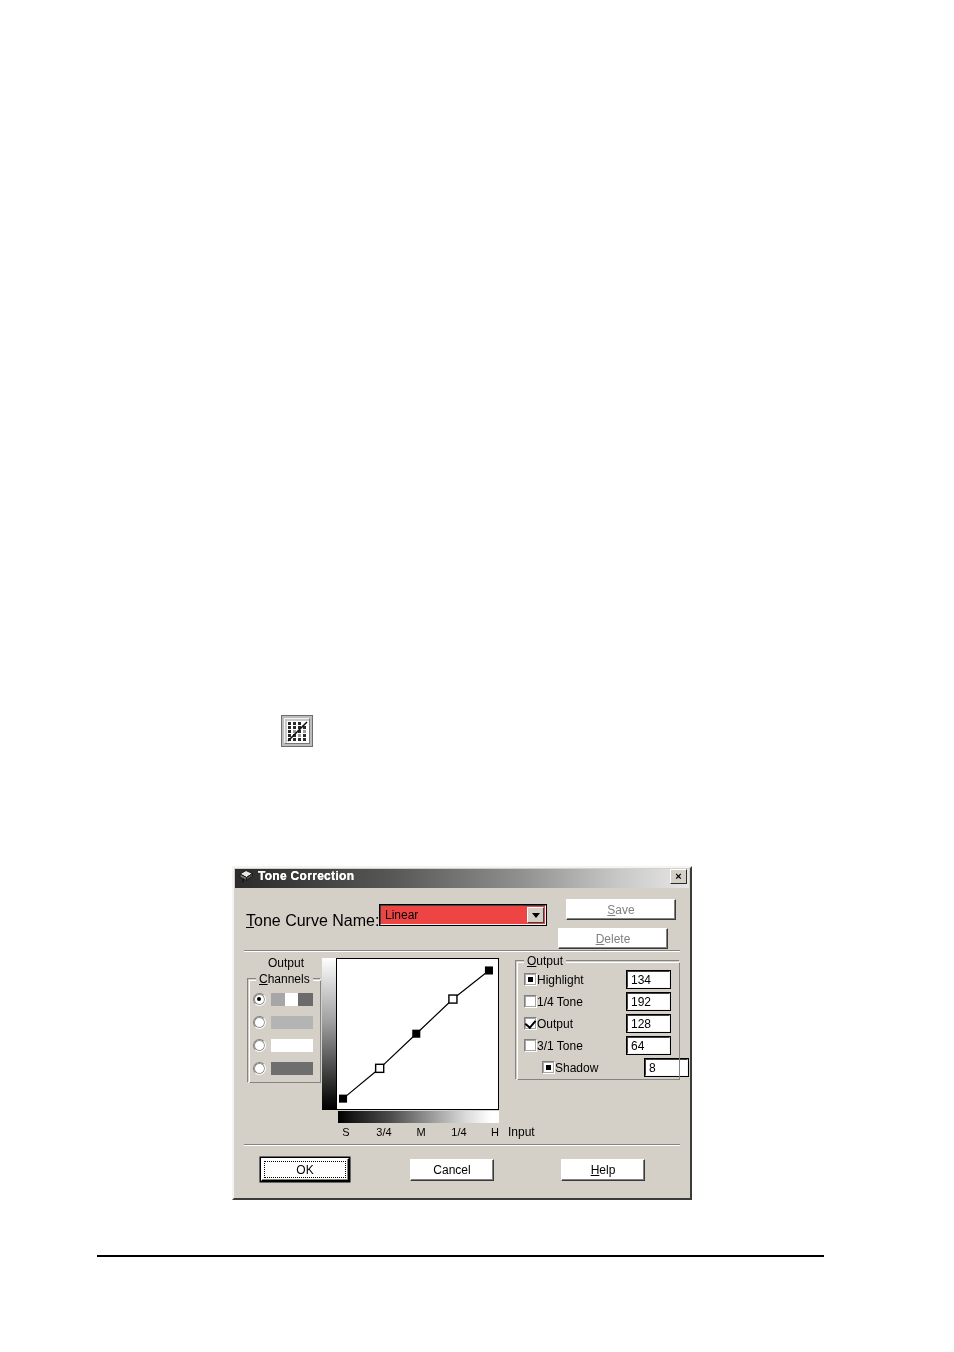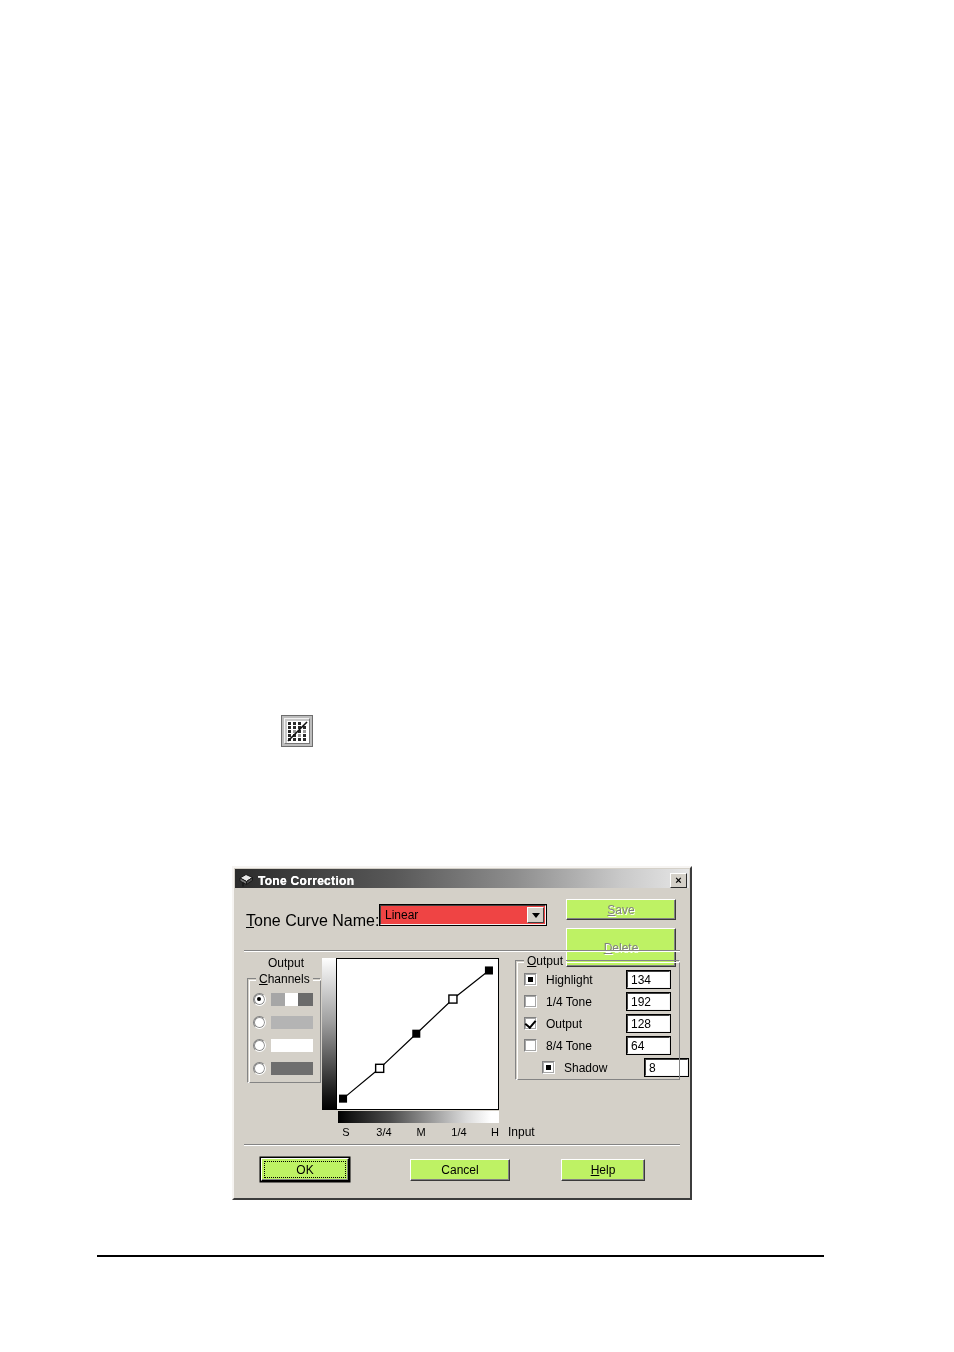--- a/index.html
+++ b/index.html
@@ -76,21 +76,21 @@
     color: #000;
   }
 
   
   .titlebar {
     position: relative;
     height: 19px;
     margin: 1px 1px 0 1px;
     background: linear-gradient(to right, #2b2b2b 0%, #585858 35%, #8e8e8e 62%, #c9c9c9 85%, #e6e6e6 100%);
     display: flex;
-    align-items: flex-end;
+    align-items: flex-start;
     padding-left: 3px;
     box-sizing: border-box;
   }
   .title-icon {
     width: 16px;
     height: 15px;
     flex: 0 0 16px;
     margin-right: 4px;
     display: block;
   }
@@ -178,21 +178,21 @@
   }
   .combo-arrow span {
     display: block;
     width: 0; height: 0;
     border-left: 4px solid transparent;
     border-right: 4px solid transparent;
     border-top: 5px solid #000;
   }
 
   .btn {
-    background: #bef264;
+    background: #ffffff;
     border-top: 1px solid #ffffff;
     border-left: 1px solid #ffffff;
     border-right: 1px solid #3a3a3a;
     border-bottom: 1px solid #3a3a3a;
     box-sizing: border-box;
     display: flex;
     align-items: center;
     justify-content: center;
     font-size: 12px;
     font-family: "Liberation Sans", sans-serif;
@@ -215,24 +215,24 @@
 
   .btn-save {
     position: absolute;
     left: 332px;
     top: 11px;
     width: 110px;
     height: 21px;
   }
   .btn-delete {
     position: absolute;
-    left: 332px;
+    left: 324px;
     top: 40px;
     width: 110px;
-    height: 39px;
+    height: 21px;
   }
 
   .divider {
     position: absolute;
     left: 10px;
     width: 436px;
     height: 2px;
     border-top: 1px solid #848484;
     border-bottom: 1px solid #ffffff;
     box-sizing: border-box;
@@ -430,21 +430,20 @@
   .checkbox.checked::after {
     content: "";
     position: absolute;
     left: 2px; top: 0px;
     width: 5px; height: 8px;
     border-right: 2px solid #000;
     border-bottom: 2px solid #000;
     transform: rotate(40deg);
   }
   .out-label {
-    margin-left: 9px;
     font-size: 12px;
     white-space: nowrap;
   }
   .out-field {
     position: absolute;
     right: 4px;
     top: 0;
     width: 43px;
     height: 17px;
     background: #ffffff;
@@ -478,21 +477,21 @@
   .btn-ok .focus-ring {
     position: absolute;
     left: 2px; top: 2px; right: 2px; bottom: 2px;
     border: 1px dotted #000;
     pointer-events: none;
   }
   .btn-cancel {
     position: absolute;
     left: 176px;
     top: 291px;
-    width: 100px;
+    width: 84px;
     height: 22px;
   }
   .btn-help {
     position: absolute;
     left: 327px;
     top: 291px;
     width: 84px;
     height: 22px;
   }
   .btn-label u { text-decoration: underline; }
@@ -657,21 +656,21 @@
       </div>
 
       <div class="out-row o2">
         <div class="checkbox checked"></div>
         <div class="out-label">Output</div>
         <div class="out-field">128</div>
       </div>
 
       <div class="out-row o3">
         <div class="checkbox"></div>
-        <div class="out-label">8/4 Tone</div>
+        <div class="out-label">3/1 Tone</div>
         <div class="out-field">64</div>
       </div>
 
       <div class="out-row o4">
         <div class="checkbox filled"></div>
         <div class="out-label">Shadow</div>
         <div class="out-field">8</div>
       </div>
     </div>
 

